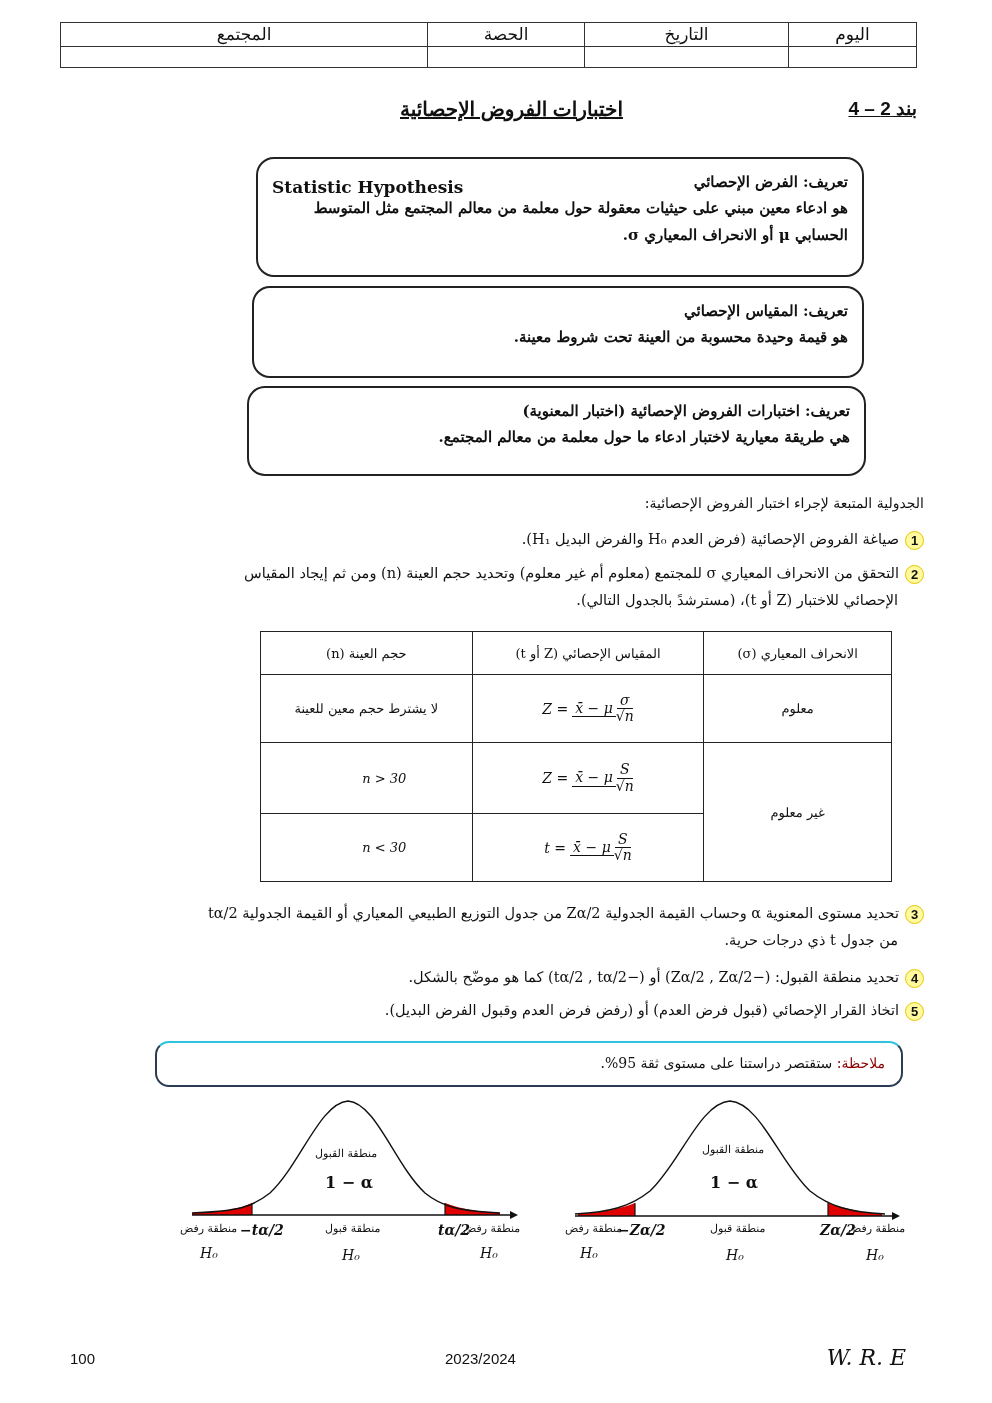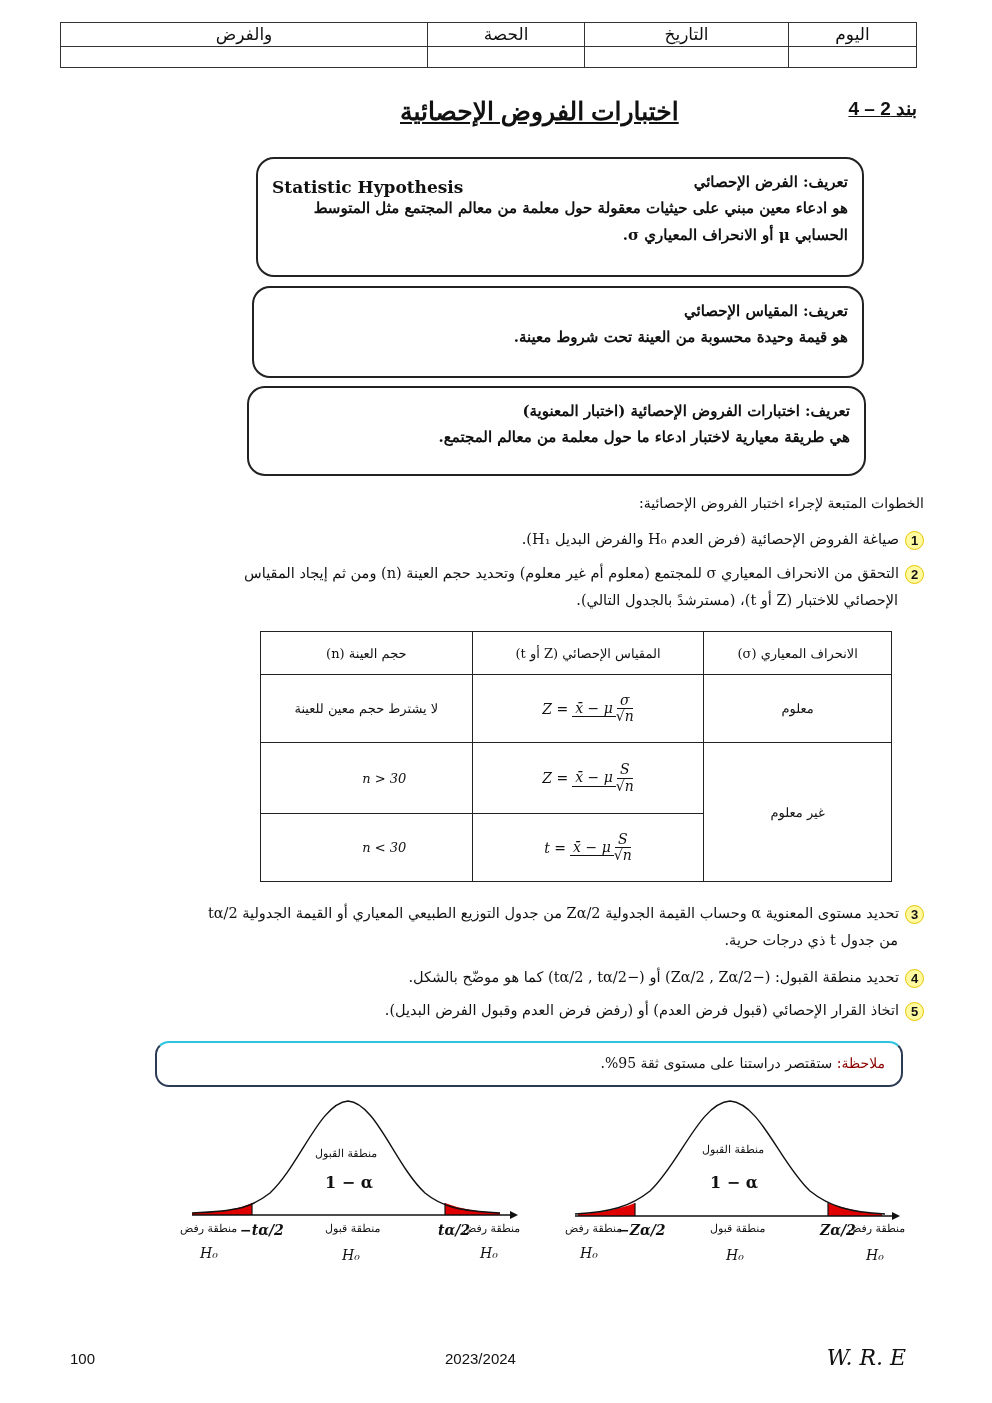--- a/index.html
+++ b/index.html
@@ -3,21 +3,21 @@
 <meta charset="utf-8">
 <style>
   * { box-sizing: border-box; margin: 0; padding: 0; }
   body { width: 992px; height: 1403px; background: #fff; position: relative; font-family: "DejaVu Serif", serif; color: #111; overflow: hidden; }
   .abs { position: absolute; }
   
   .hdr-table { left: 60px; top: 22px; width: 857px; border-collapse: collapse; direction: rtl; font-family: "Liberation Sans", sans-serif; }
   .hdr-table td { border: 1.5px solid #333; text-align: center; font-size: 17px; height: 24px; }
   .hdr-table tr.blank td { height: 21px; }
   .sec-num { right: 75px; top: 97px; font-family: "Liberation Sans", sans-serif; font-weight: bold; font-size: 19px; text-decoration: underline; direction: rtl; }
-  .sec-title { left: 400px; top: 97px; font-family: "Liberation Sans", sans-serif; font-weight: bold; font-size: 25px; text-decoration: underline; direction: rtl; }
+  .sec-title { left: 400px; top: 97px; font-family: "Liberation Sans", sans-serif; font-weight: bold; font-size: 20px; text-decoration: underline; direction: rtl; }
   
   .defbox { border: 2px solid #222; border-radius: 18px; direction: rtl; padding: 10px 14px; font-weight: bold; font-size: 15px; line-height: 1.75; background: #fff; }
   .defbox .en { position: absolute; left: 14px; top: 14px; direction: ltr; font-size: 17px; font-weight: bold; }
   .box1 { left: 256px; top: 157px; width: 608px; height: 120px; }
   .box2 { left: 252px; top: 286px; width: 612px; height: 92px; }
   .box3 { left: 247px; top: 386px; width: 619px; height: 90px; padding-left: 32px; }
   
   .steps-title { right: 68px; top: 495px; direction: rtl; font-size: 14px; }
   .step { right: 68px; direction: rtl; font-size: 14.5px; line-height: 1.85; width: 760px; }
   .stepnum { display: inline-block; width: 19px; height: 19px; border-radius: 50%; background: #fff9a0; border: 1.5px solid #e8c600; font-weight: bold; font-size: 13px; text-align: center; line-height: 17px; margin-left: 6px; font-family: "Liberation Sans", sans-serif; vertical-align: middle; }
@@ -53,21 +53,21 @@
 </style>
 </head>
 <body>
 
 <table class="abs hdr-table">
   <tbody>
       <tr>
     <td style="width:128px">اليوم</td>
     <td style="width:204px">التاريخ</td>
     <td style="width:157px">الحصة</td>
-    <td>والفرض</td>
+    <td>المجتمع</td>
   </tr>
   <tr class="blank">
     <td></td>
     <td></td>
     <td></td>
     <td></td>
   </tr>
 </tbody>
   </table>
 
@@ -81,21 +81,21 @@
 </div>
 <div class="abs defbox box2">
   <div>تعريف: المقياس الإحصائي</div>
   <div>هو قيمة وحيدة محسوبة من العينة تحت شروط معينة.</div>
 </div>
 <div class="abs defbox box3">
   <div>تعريف: اختبارات الفروض الإحصائية (اختبار المعنوية)</div>
   <div>هي طريقة معيارية لاختبار ادعاء ما حول معلمة من معالم المجتمع.</div>
 </div>
 
-<div class="abs steps-title">الخطوات المتبعة لإجراء اختبار الفروض الإحصائية:</div>
+<div class="abs steps-title">الجدولية المتبعة لإجراء اختبار الفروض الإحصائية:</div>
 
 <div class="abs step" style="top:526px">
   <span class="stepnum">1</span><span>صياغة الفروض الإحصائية (فرض العدم H₀ والفرض البديل H₁).</span>
 </div>
 <div class="abs step" style="top:560px">
   <span class="stepnum">2</span><span>التحقق من الانحراف المعياري σ للمجتمع (معلوم أم غير معلوم) وتحديد حجم العينة (n) ومن ثم إيجاد المقياس</span>
   <span class="indent">الإحصائي للاختبار (Z أو t)، (مسترشدً بالجدول التالي).</span>
 </div>
 
 <table class="abs stat-table">

